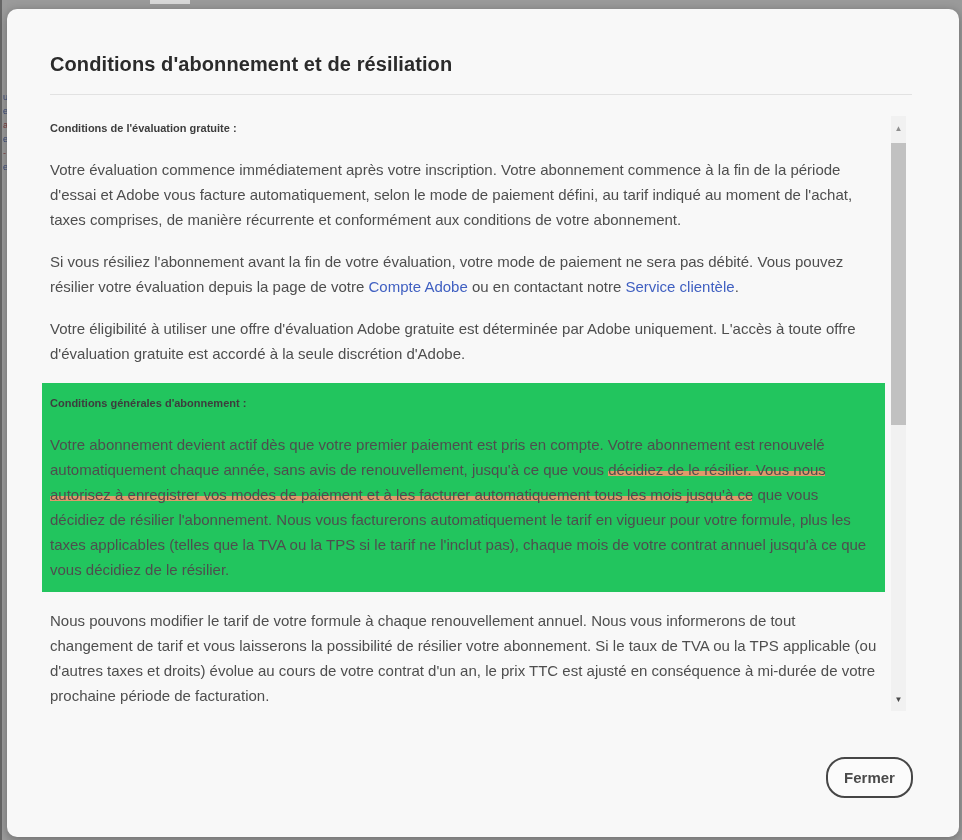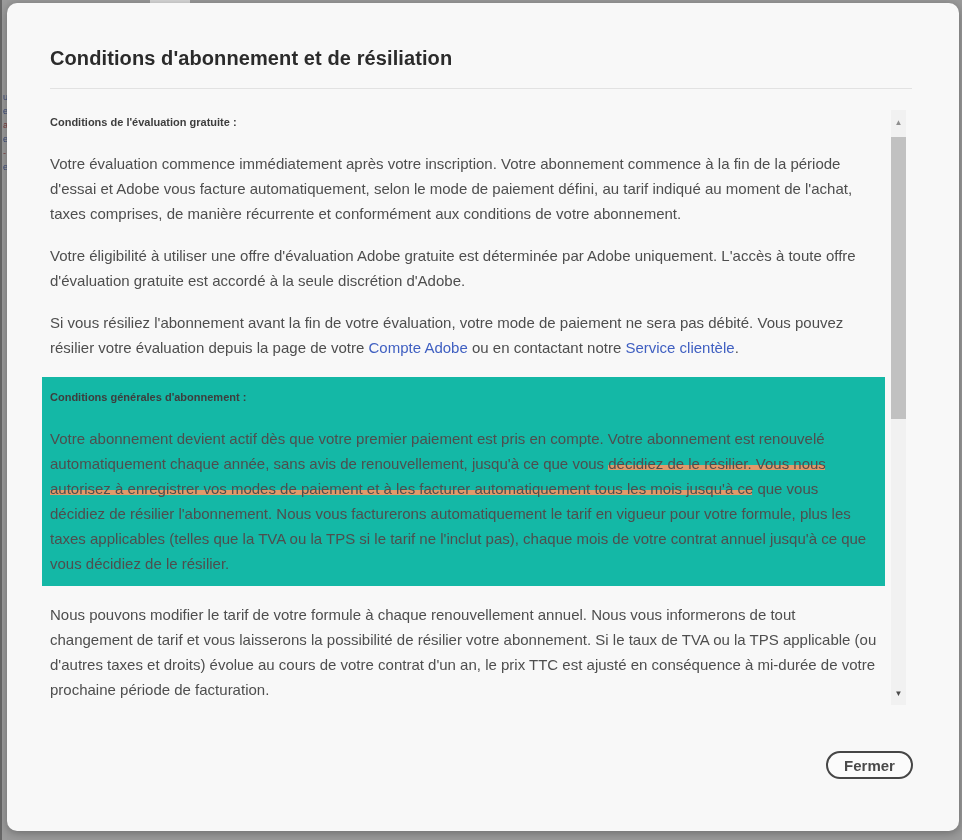--- a/index.html
+++ b/index.html
@@ -18,21 +18,21 @@
   .edge-frags { position: absolute; left: 1px; top: 90px; width: 6px; }
   .edge-frags span {
     display: block; font-size: 9px; line-height: 14px; color: #3b4a7a;
     overflow: hidden; white-space: nowrap;
   }
   .edge-frags span:nth-child(3), .edge-frags span:nth-child(5) { color: #7a3b3b; }
   .top-frag { position: absolute; left: 150px; top: 0; width: 40px; height: 4px; background: #d8d8d8; }
 
   
   .modal {
-    position: absolute; left: 7px; top: 3px; width: 952px; height: 828px;
+    position: absolute; left: 7px; top: 9px; width: 952px; height: 828px;
     background: #f8f8f8; border-radius: 10px;
     box-shadow: 0 2px 10px rgba(0,0,0,0.30);
   }
   .modal-title {
     position: absolute; left: 43px; top: 44px;
     font-size: 20px; font-weight: 700; color: #2b2b2b; letter-spacing: 0.1px;
   }
   .title-divider {
     position: absolute; left: 43px; top: 85px; width: 862px; height: 1px;
     background: #e2e2e2;
@@ -45,21 +45,21 @@
     font-size: 15px; line-height: 25px; color: #4e4e4e;
   }
   .terms-area h2 {
     font-size: 11px; line-height: 25px; font-weight: 700; color: #3d3d3d;
     padding: 0 8px; margin: 0 0 16px;
   }
   .terms-area p { padding: 0 8px; margin: 0 0 17px; }
   .terms-area a { color: #3f5fc1; text-decoration: none; cursor: pointer; }
 
   .hl-block {
-    background: #14b8a6;
+    background: #22c55e;
     padding: 8px 8px 10px;
     margin: 0 0 16px;
   }
   .hl-block h2 { padding: 0; margin: 0 0 16px; }
   .hl-block p { padding: 0; margin: 0; }
   .annot-underline {
     border-bottom: 5px solid #e0996a;
     padding-bottom: 18px;
     box-decoration-break: clone;
     -webkit-box-decoration-break: clone;
@@ -77,21 +77,21 @@
   }
   .scroll-btn.up { top: 0; color: #8f8f8f; }
   .scroll-btn.down { bottom: 0; color: #4a4a4a; }
   .scroll-thumb {
     position: absolute; left: 0; top: 27px; width: 15px; height: 282px;
     background: #c1c1c1; cursor: pointer;
   }
 
   
   .close-btn {
-    position: absolute; left: 819px; top: 748px; width: 87px; height: 28px;
+    position: absolute; left: 819px; top: 748px; width: 87px; height: 41px;
     border: 2px solid #464646; border-radius: 19px;
     background: #fbfbfb; color: #4a4a4a;
     font-family: "Liberation Sans", "DejaVu Sans", sans-serif;
     font-size: 15px; font-weight: 700;
     display: flex; align-items: center; justify-content: center;
     cursor: pointer;
   }
 </style>
 </head>
 <body>
@@ -112,23 +112,23 @@
 
   <h1 class="modal-title">Conditions d'abonnement et de résiliation</h1>
   <div class="title-divider"></div>
 
   <div class="terms-area">
 
     <h2>Conditions de l'évaluation gratuite :</h2>
 
     <p>Votre évaluation commence immédiatement après votre inscription. Votre abonnement commence à la fin de la période d'essai et Adobe vous facture automatiquement, selon le mode de paiement défini, au tarif indiqué au moment de l'achat, taxes comprises, de manière récurrente et conformément aux conditions de votre abonnement.</p>
 
+    <p><span>Si vous résiliez l'abonnement avant la fin de votre évaluation, votre mode de paiement ne sera pas débité. Vous pouvez résilier votre évaluation depuis la page de votre </span><a href="#">Compte Adobe</a><span> ou en contactant notre </span><a href="#">Service clientèle</a><span>.</span></p>
+
     <p>Votre éligibilité à utiliser une offre d'évaluation Adobe gratuite est déterminée par Adobe uniquement. L'accès à toute offre d'évaluation gratuite est accordé à la seule discrétion d'Adobe.</p>
-
-    <p><span>Si vous résiliez l'abonnement avant la fin de votre évaluation, votre mode de paiement ne sera pas débité. Vous pouvez résilier votre évaluation depuis la page de votre </span><a href="#">Compte Adobe</a><span> ou en contactant notre </span><a href="#">Service clientèle</a><span>.</span></p>
 
     <div class="hl-block">
       <h2>Conditions générales d'abonnement :</h2>
       <p><span>Votre abonnement devient actif dès que votre premier paiement est pris en compte. </span><span class="annot-underline">Votre abonnement est renouvelé automatiquement chaque année, sans avis de renouvellement, jusqu'à ce que vous décidiez de le résilier.</span><span> Vous nous autorisez à enregistrer vos modes de paiement et à les facturer automatiquement tous les mois jusqu'à ce que vous décidiez de résilier l'abonnement. Nous vous facturerons automatiquement le tarif en vigueur pour votre formule, plus les taxes applicables (telles que la TVA ou la TPS si le tarif ne l'inclut pas), chaque mois de votre contrat annuel jusqu'à ce que vous décidiez de le résilier.</span></p>
     </div>
 
     <p>Nous pouvons modifier le tarif de votre formule à chaque renouvellement annuel. Nous vous informerons de tout changement de tarif et vous laisserons la possibilité de résilier votre abonnement. Si le taux de TVA ou la TPS applicable (ou d'autres taxes et droits) évolue au cours de votre contrat d'un an, le prix TTC est ajusté en conséquence à mi-durée de votre prochaine période de facturation.</p>
 
   </div>
 

